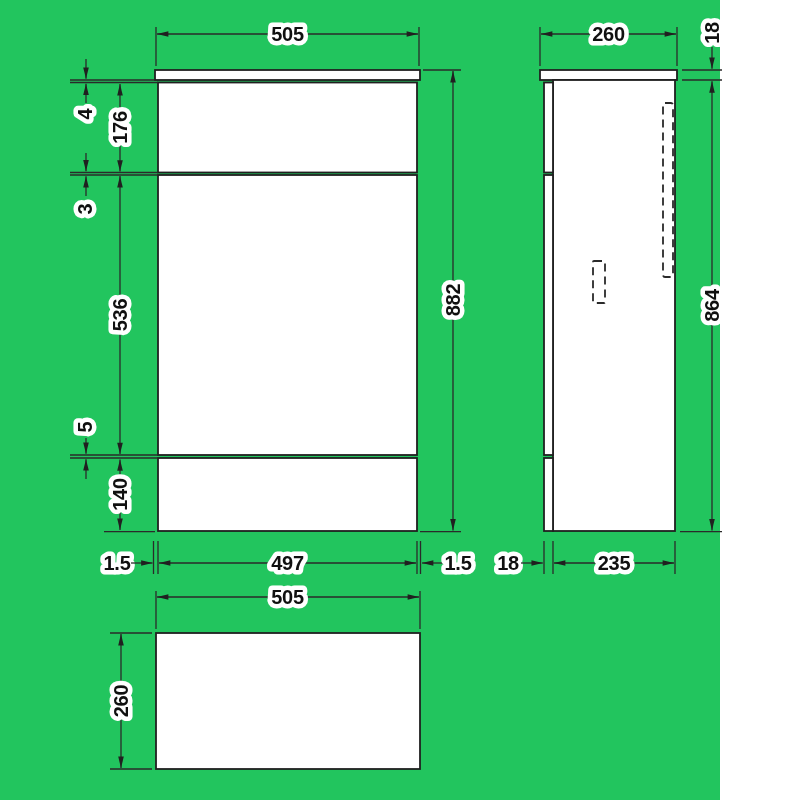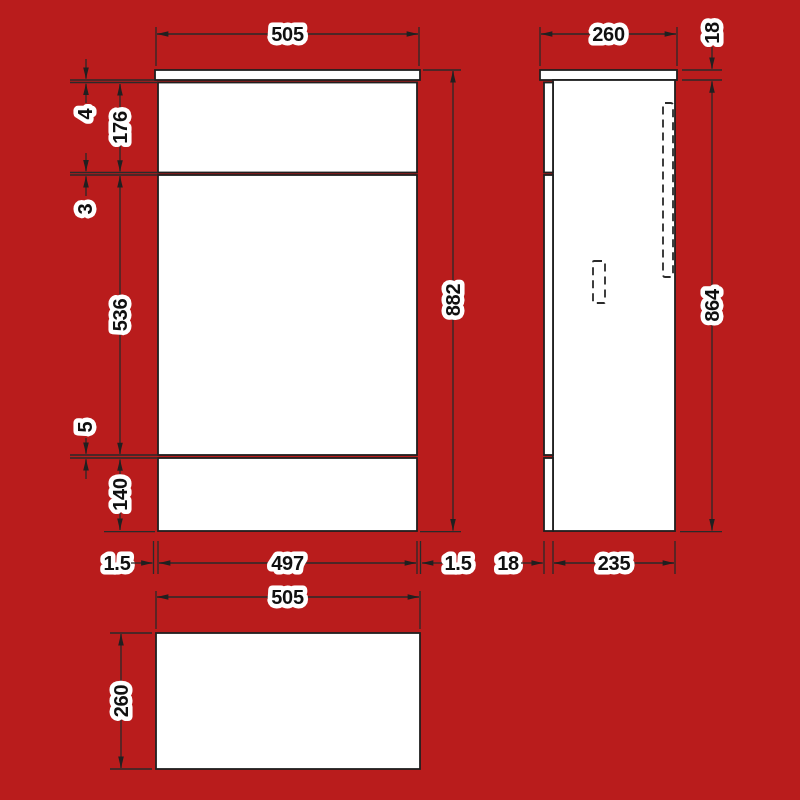--- a/index.html
+++ b/index.html
@@ -6,23 +6,23 @@
     margin: 0;
     padding: 0;
     background: #ffffff;
     width: 800px;
     height: 800px;
     overflow: hidden;
     font-family: "Liberation Sans", sans-serif;
   }
   .canvas-wrap {
     position: relative;
-    width: 800px;
+    width: 720px;
     height: 800px;
-    background: #b91c1c;
+    background: #22c55e;
   }
   svg { display: block; }
 
   
   .geo {
     fill: #ffffff;
     stroke: #202020;
     stroke-width: 1.8;
   }
   .hidden-detail {

